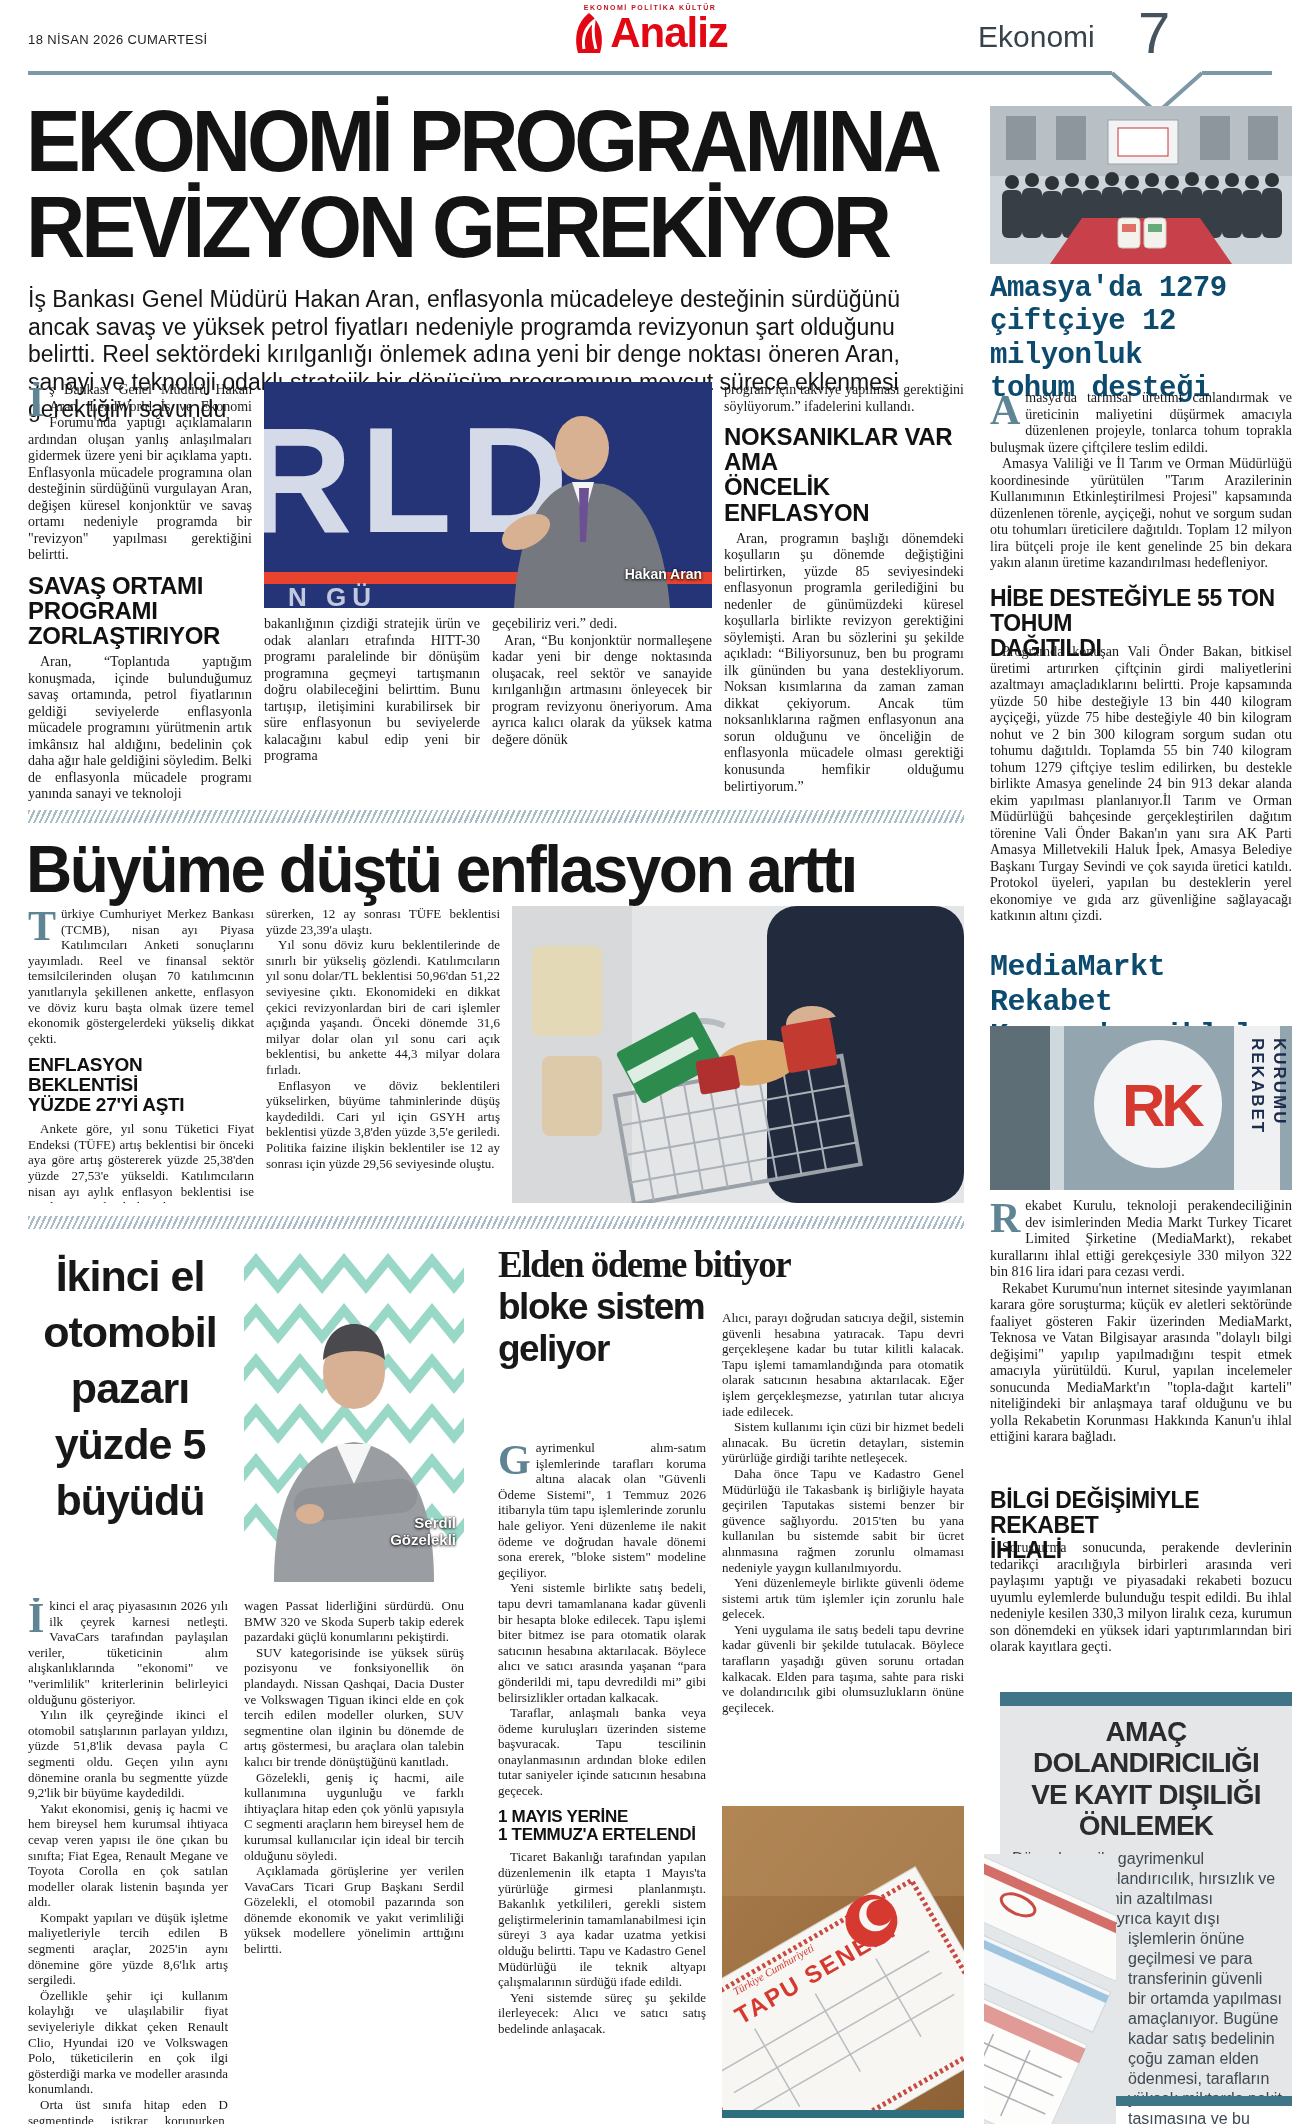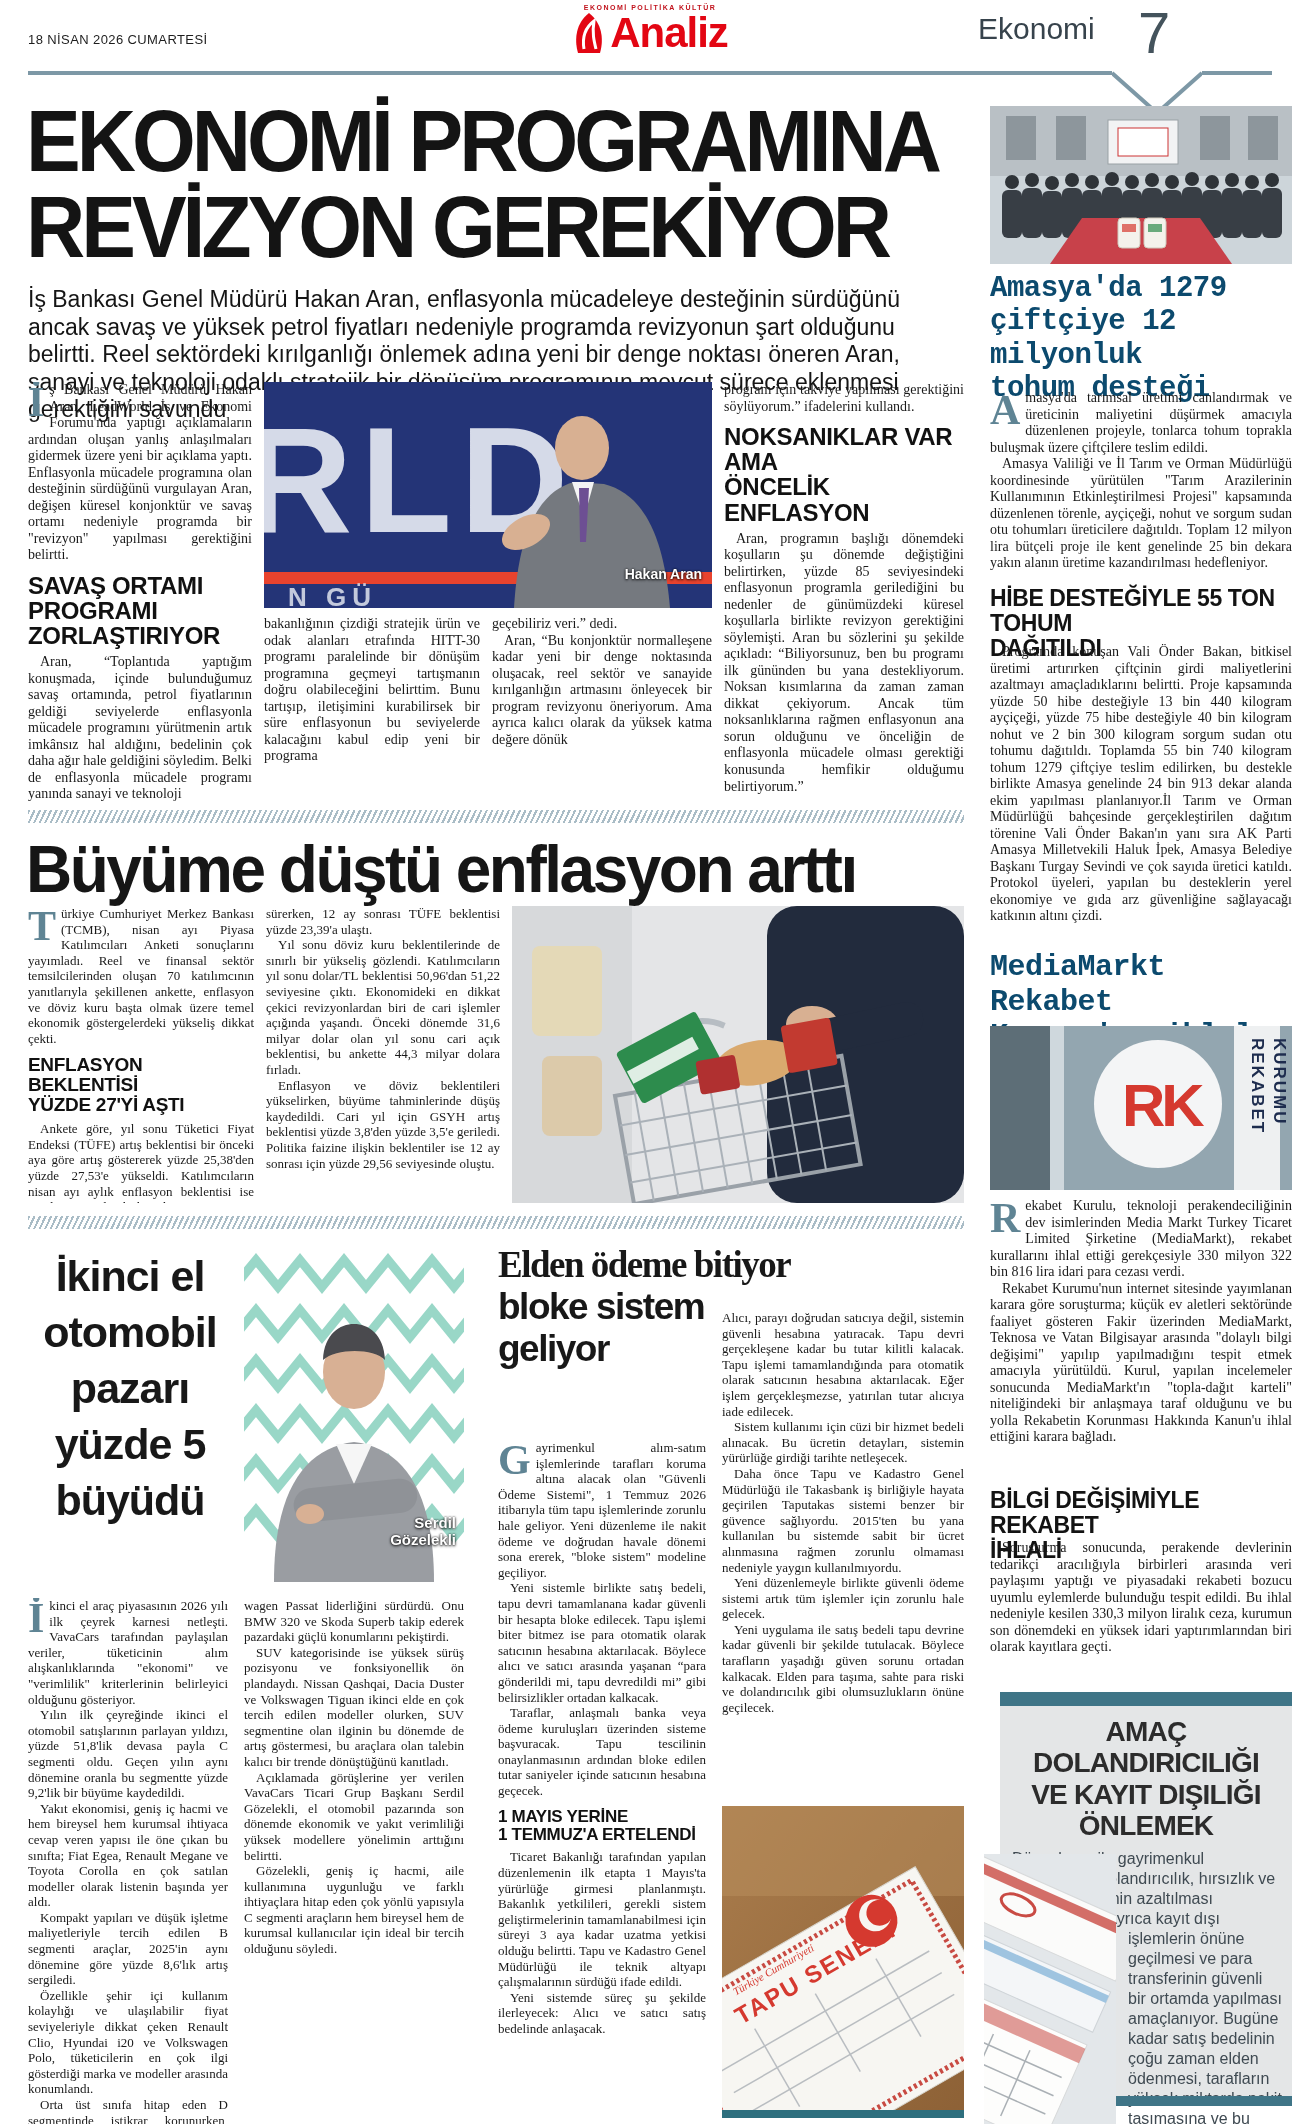--- a/index.html
+++ b/index.html
@@ -55,21 +55,21 @@
       <span style="display:inline-block;width:34px;height:44px;">
         <svg width="34" height="44" viewBox="0 0 34 44">
           <path d="M6 42 C2 28 4 12 17 2 C30 12 32 28 28 42 Z" fill="#e30613"></path>
           <path d="M12 38 C10 26 14 16 22 10 C20 22 22 30 24 38" fill="none" stroke="#ffffff" stroke-width="3"></path>
         </svg>
       </span>
       <span class="logo-word">Analiz</span>
     </div>
   </div>
 
-  <div class="abs section-label" style="left:978px;top:12px;">Ekonomi</div>
+  <div class="abs section-label" style="left:978px;top:20px;">Ekonomi</div>
   <div class="abs page-num" style="left:1138px;top:4px;">7</div>
 
   <div class="abs rule" style="left:28px;top:71px;width:1084px;"></div>
   <div class="abs" style="left:1112px;top:71px;">
     <svg width="90" height="48" viewBox="0 0 90 48">
         <path d="M0 2 L45 42 L90 2" fill="#ffffff" stroke="#7d98a6" stroke-width="4"></path>
       </svg>
   </div>
   <div class="abs rule" style="left:1202px;top:71px;width:70px;"></div>
 
@@ -213,22 +213,22 @@
     <p><span class="dc">İ</span><span>kinci el araç piyasasının 2026 yılı ilk çeyrek karnesi netleşti. VavaCars tarafından paylaşılan veriler, tüketicinin alım alışkanlıklarında "ekonomi" ve "verimlilik" kriterlerinin belirleyici olduğunu gösteriyor.</span></p>
     <p class="ind">Yılın ilk çeyreğinde ikinci el otomobil satışlarının parlayan yıldızı, yüzde 51,8'lik devasa payla C segmenti oldu. Geçen yılın aynı dönemine oranla bu segmentte yüzde 9,2'lik bir büyüme kaydedildi.</p>
     <p class="ind">Yakıt ekonomisi, geniş iç hacmi ve hem bireysel hem kurumsal ihtiyaca cevap veren yapısı ile öne çıkan bu sınıfta; Fiat Egea, Renault Megane ve Toyota Corolla en çok satılan modeller olarak listenin başında yer aldı.</p>
     <p class="ind">Kompakt yapıları ve düşük işletme maliyetleriyle tercih edilen B segmenti araçlar, 2025'in aynı dönemine göre yüzde 8,6'lık artış sergiledi.</p>
     <p class="ind">Özellikle şehir içi kullanım kolaylığı ve ulaşılabilir fiyat seviyeleriyle dikkat çeken Renault Clio, Hyundai i20 ve Volkswagen Polo, tüketicilerin en çok ilgi gösterdiği marka ve modeller arasında konumlandı.</p>
     <p class="ind">Orta üst sınıfa hitap eden D segmentinde istikrar korunurken, sürüş konforuyla bilinen Volks-</p>
   </div>
   <div class="abs bodytxt small" style="left:244px;top:1598px;width:220px;height:526px;">
     <p>wagen Passat liderliğini sürdürdü. Onu BMW 320 ve Skoda Superb takip ederek pazardaki güçlü konumlarını pekiştirdi.</p>
     <p class="ind">SUV kategorisinde ise yüksek sürüş pozisyonu ve fonksiyonellik ön plandaydı. Nissan Qashqai, Dacia Duster ve Volkswagen Tiguan ikinci elde en çok tercih edilen modeller olurken, SUV segmentine olan ilginin bu dönemde de artış göstermesi, bu araçlara olan talebin kalıcı bir trende dönüştüğünü kanıtladı.</p>
+    <p class="ind">Gözelekli, geniş iç hacmi, aile kullanımına uygunluğu ve farklı ihtiyaçlara hitap eden çok yönlü yapısıyla C segmenti araçların hem bireysel hem de kurumsal kullanıcılar için ideal bir tercih olduğunu söyledi.</p>
     <p class="ind">Açıklamada görüşlerine yer verilen VavaCars Ticari Grup Başkanı Serdil Gözelekli, el otomobil pazarında son dönemde ekonomik ve yakıt verimliliği yüksek modellere yönelimin arttığını belirtti.</p>
-    <p class="ind">Gözelekli, geniş iç hacmi, aile kullanımına uygunluğu ve farklı ihtiyaçlara hitap eden çok yönlü yapısıyla C segmenti araçların hem bireysel hem de kurumsal kullanıcılar için ideal bir tercih olduğunu söyledi.</p>
   </div>
 
   <div class="abs" style="left:498px;top:1244px;width:320px;">
     <div class="h3" style="font-size:37px;line-height:1.14;letter-spacing:-1.5px;font-family:Liberation Serif, serif;">Elden ödeme bitiyor</div>
     <div class="h3" style="font-size:37px;line-height:1.14;letter-spacing:-1.5px;">bloke sistem geliyor</div>
   </div>
 
   <div class="abs bodytxt small" style="left:498px;top:1440px;width:208px;height:684px;">
     <p><span class="dc">G</span><span>ayrimenkul alım-satım işlemlerinde tarafları koruma altına alacak olan "Güvenli Ödeme Sistemi", 1 Temmuz 2026 itibarıyla tüm tapu işlemlerinde zorunlu hale geliyor. Yeni düzenleme ile nakit ödeme ve doğrudan havale dönemi sona ererek, "bloke sistem" modeline geçiliyor.</span></p>
     <p class="ind">Yeni sistemle birlikte satış bedeli, tapu devri tamamlanana kadar güvenli bir hesapta bloke edilecek. Tapu işlemi biter bitmez ise para otomatik olarak satıcının hesabına aktarılacak. Böylece alıcı ve satıcı arasında yaşanan “para gönderildi mi, tapu devredildi mi” gibi belirsizlikler ortadan kalkacak.</p>

